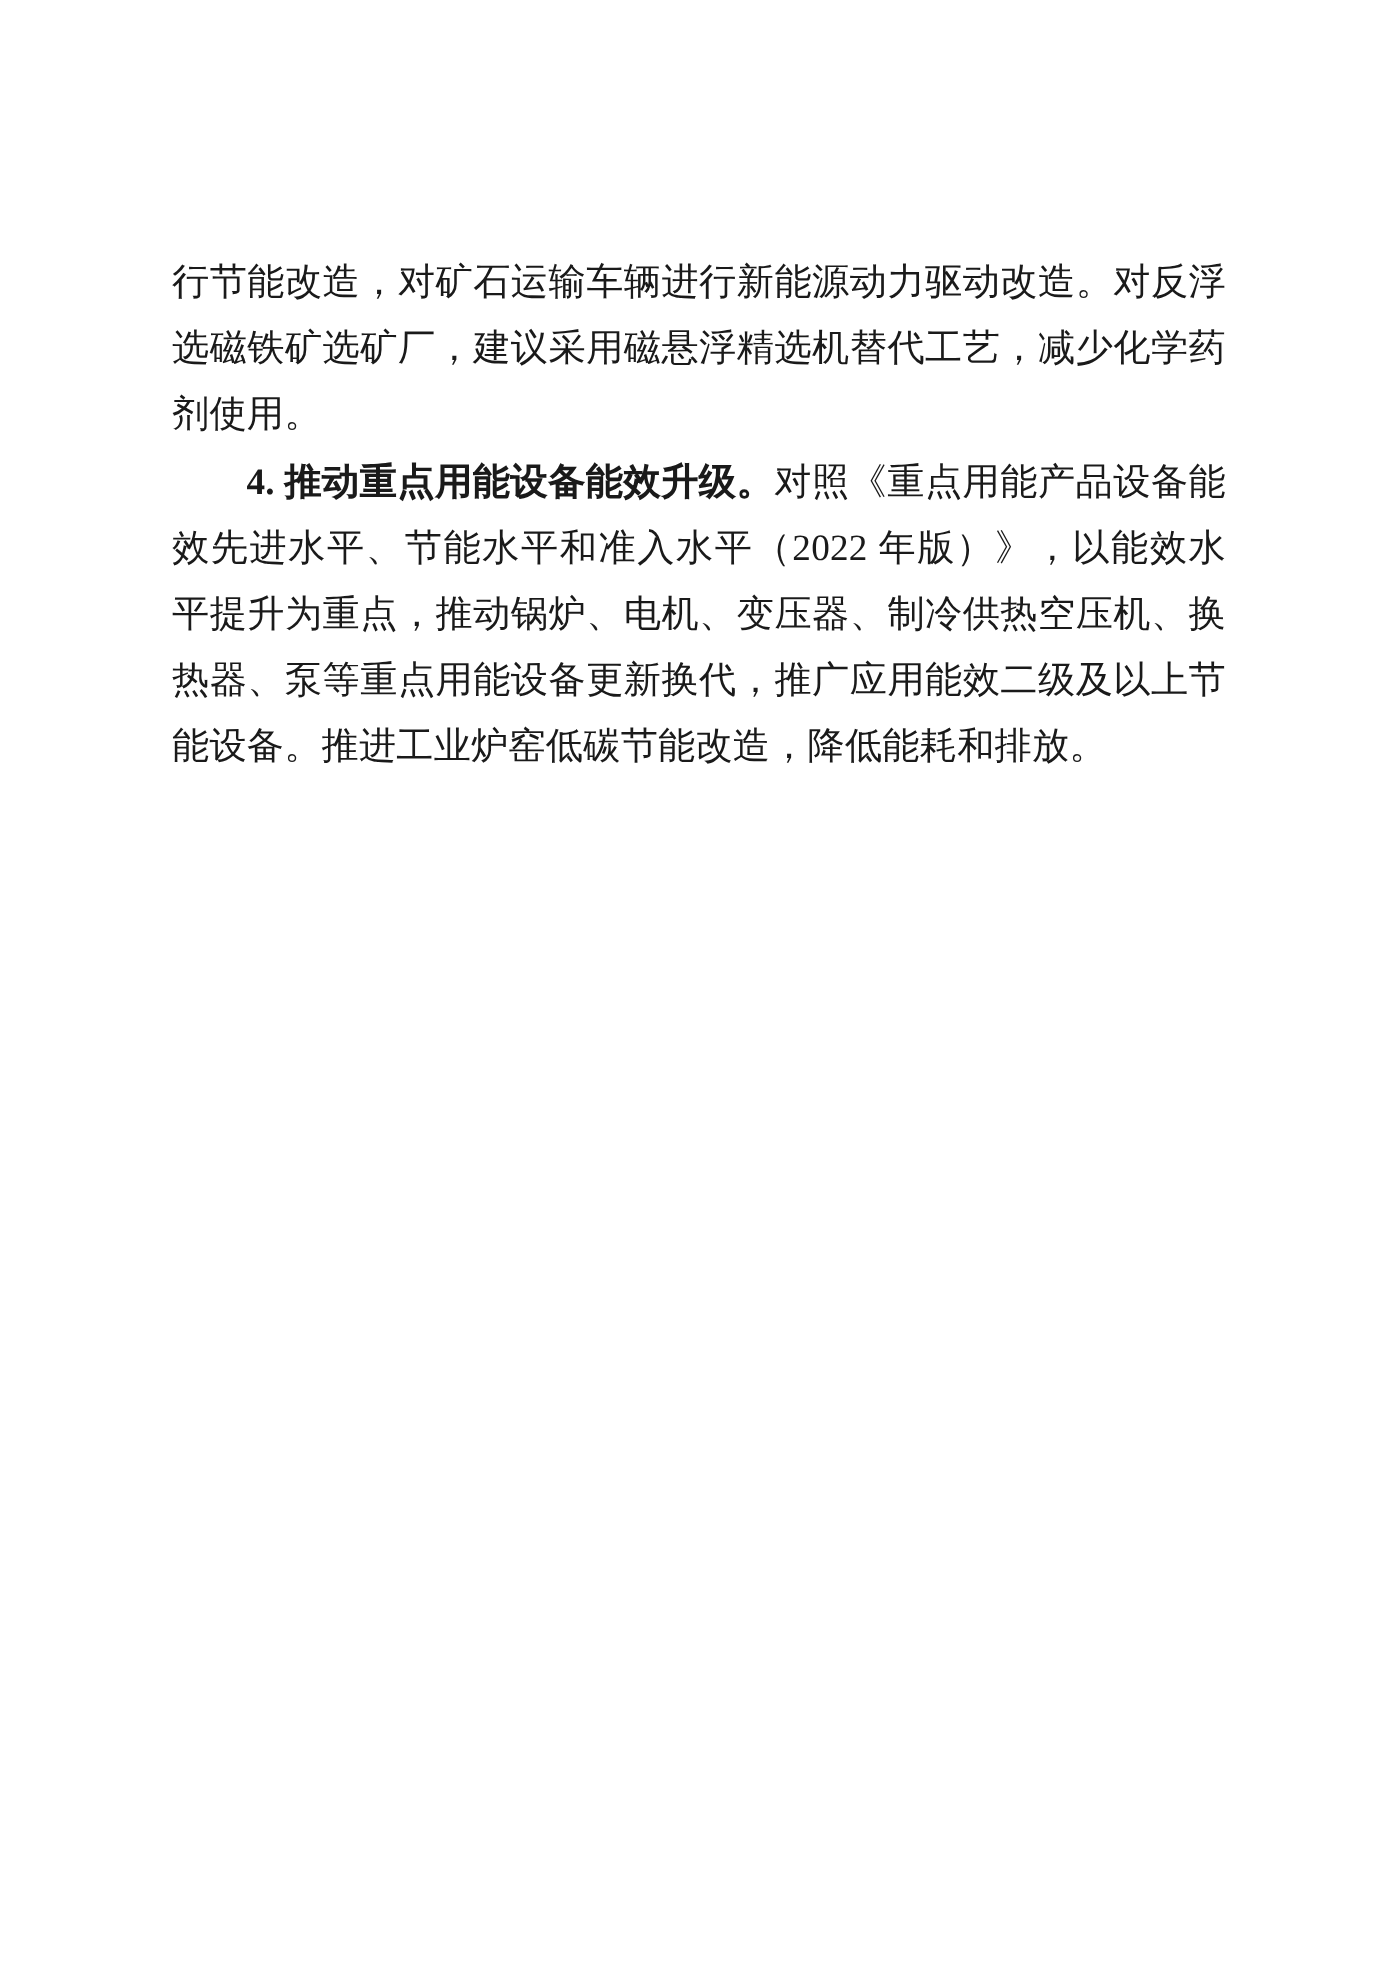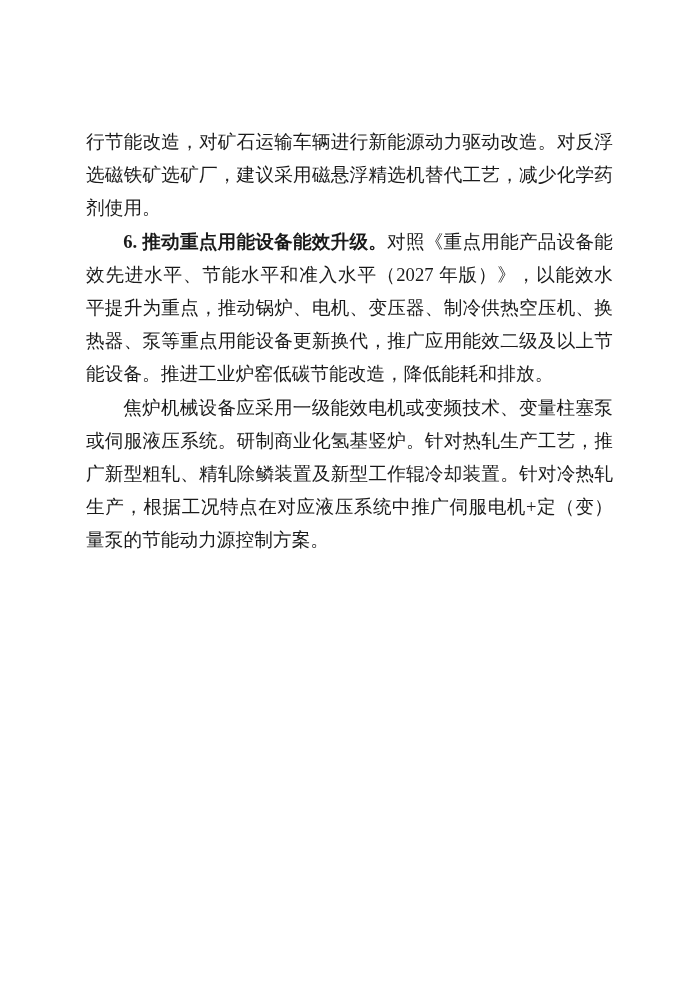--- a/index.html
+++ b/index.html
@@ -47,17 +47,16 @@
     color: #222222;
     font-family: "Liberation Serif", "DejaVu Serif", serif;
   }
 </style>
 </head>
 <body>
 
 <div class="page">
   <div class="content">
     <p class="para no-indent">行节能改造，对矿石运输车辆进行新能源动力驱动改造。对反浮选磁铁矿选矿厂，建议采用磁悬浮精选机替代工艺，减少化学药剂使用。</p>
-    <p class="para"><b class="section-heading">6. 推动重点用能设备能效升级。</b><span>对照《重点用能产品设备能效先进水平、节能水平和准入水平（2027 年版）》，以能效水平提升为重点，推动锅炉、电机、变压器、制冷供热空压机、换热器、泵等重点用能设备更新换代，推广应用能效二级及以上节能设备。推进工业炉窑低碳节能改造，降低能耗和排放。</span></p>
-    <p class="para">焦炉机械设备应采用一级能效电机或变频技术、变量柱塞泵或伺服液压系统。研制商业化氢基竖炉。针对热轧生产工艺，推广新型粗轧、精轧除鳞装置及新型工作辊冷却装置。针对冷热轧生产，根据工况特点在对应液压系统中推广伺服电机+定（变）量泵的节能动力源控制方案。</p>
+    <p class="para"><b class="section-heading">4. 推动重点用能设备能效升级。</b><span>对照《重点用能产品设备能效先进水平、节能水平和准入水平（2022 年版）》，以能效水平提升为重点，推动锅炉、电机、变压器、制冷供热空压机、换热器、泵等重点用能设备更新换代，推广应用能效二级及以上节能设备。推进工业炉窑低碳节能改造，降低能耗和排放。</span></p>
   </div>
   <div class="page-number">13</div>
 </div>
 
 </body></html>

